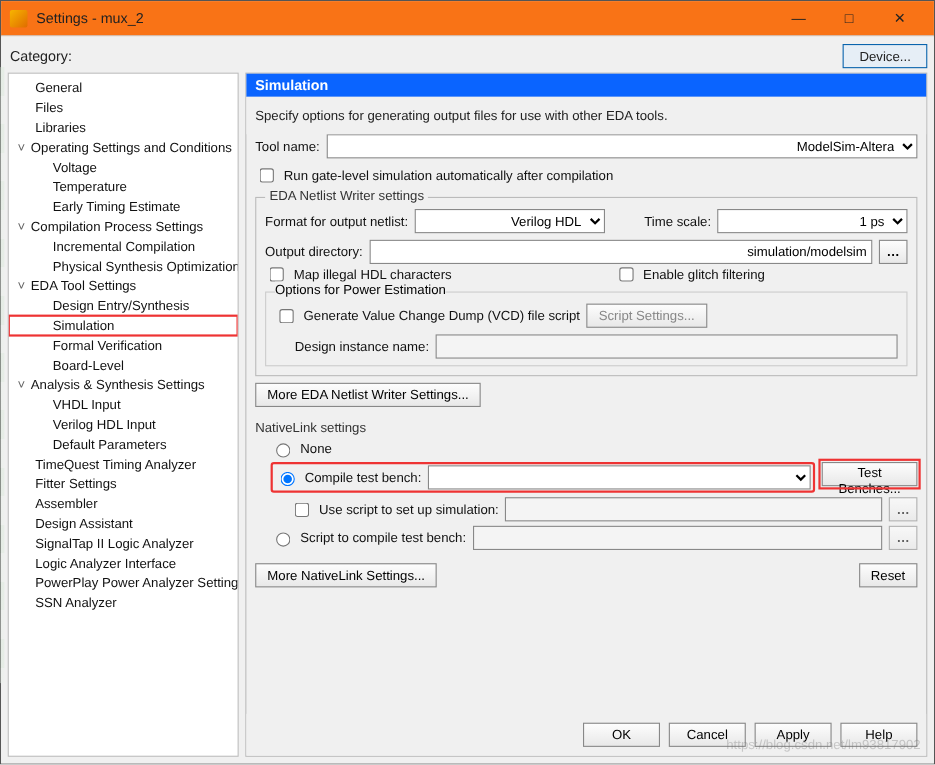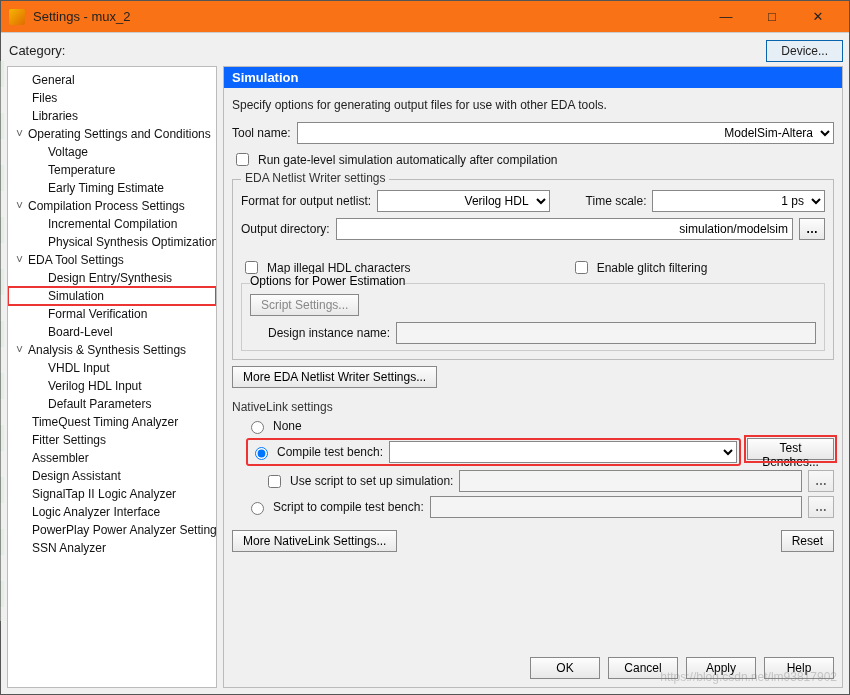--- a/index.html
+++ b/index.html
@@ -136,34 +136,38 @@
                 <option>1 ps</option>
               </select>
             </div>
 
             <div class="row" style="margin-top:6px;">
               <label class="rl">Output directory:</label>
               <input type="text" class="wide" value="simulation/modelsim" style="">
               <div class="dotbtn">…</div>
             </div>
 
-            <div class="row" style="margin-top:18px; gap:40px;">
+            <div class="row" style="margin-top:0; gap:28px;">
               <div class="chk">
                 <input type="checkbox" style="">
                 <label class="rl">Map illegal HDL characters</label>
               </div>
               <div class="chk" style="margin-left:120px;">
                 <input type="checkbox" style="">
                 <label class="rl">Enable glitch filtering</label>
               </div>
             </div>
 
             <div class="fieldset-inner" style="margin-top:6px;">
               <div class="legend" style="top:-16px; position:relative; display:inline-block; background:#f0f0f0;">Options for Power Estimation</div>
               <div class="row" style="margin-top:-10px;">
+                <div class="chk">
+                  <input type="checkbox" style="">
+                  <label class="rl">Generate Value Change Dump (VCD) file script</label>
+                </div>
                 <button class="btn dis" disabled="">Script Settings...</button>
               </div>
               <div class="row" style="margin-top:6px; padding-left:18px;">
                 <label class="rl disabled-text">Design instance name:</label>
                 <input type="text" class="wide" disabled="" style="">
               </div>
             </div>
           </div>
 
           <div class="row">

